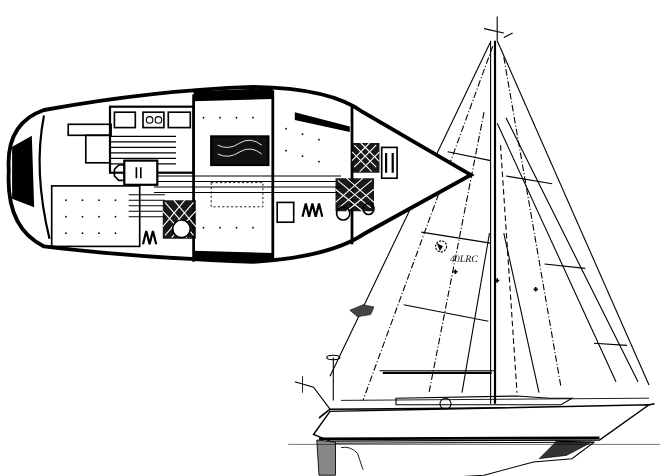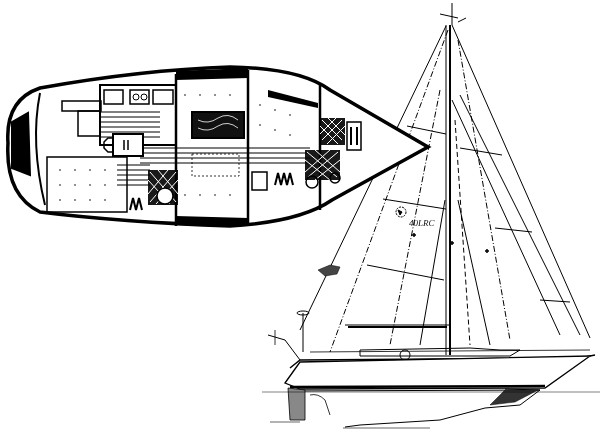--- a/index.html
+++ b/index.html
@@ -1,17 +1,17 @@
 <!DOCTYPE html>
 <html><head>
 <meta charset="utf-8">
 <style>
   html,body{margin:0;padding:0;background:#ffffff;}
   body{width:600px;height:433px;overflow:hidden;position:relative;font-family:"Liberation Serif",serif;}
-  #stage{position:absolute;left:0;top:0;width:600px;height:330px;}
+  #stage{position:absolute;left:0;top:12px;width:600px;height:330px;}
   svg{display:block;}
   .lbl{font-family:"Liberation Serif",serif;font-style:italic;font-size:9px;fill:#111;}
 </style>
 </head>
 <body>
 
 <div id="stage">
 <svg width="600" height="433" viewBox="0 0 600 433" xmlns="http://www.w3.org/2000/svg">
 
   <g stroke="#000" fill="none" stroke-width="1">

